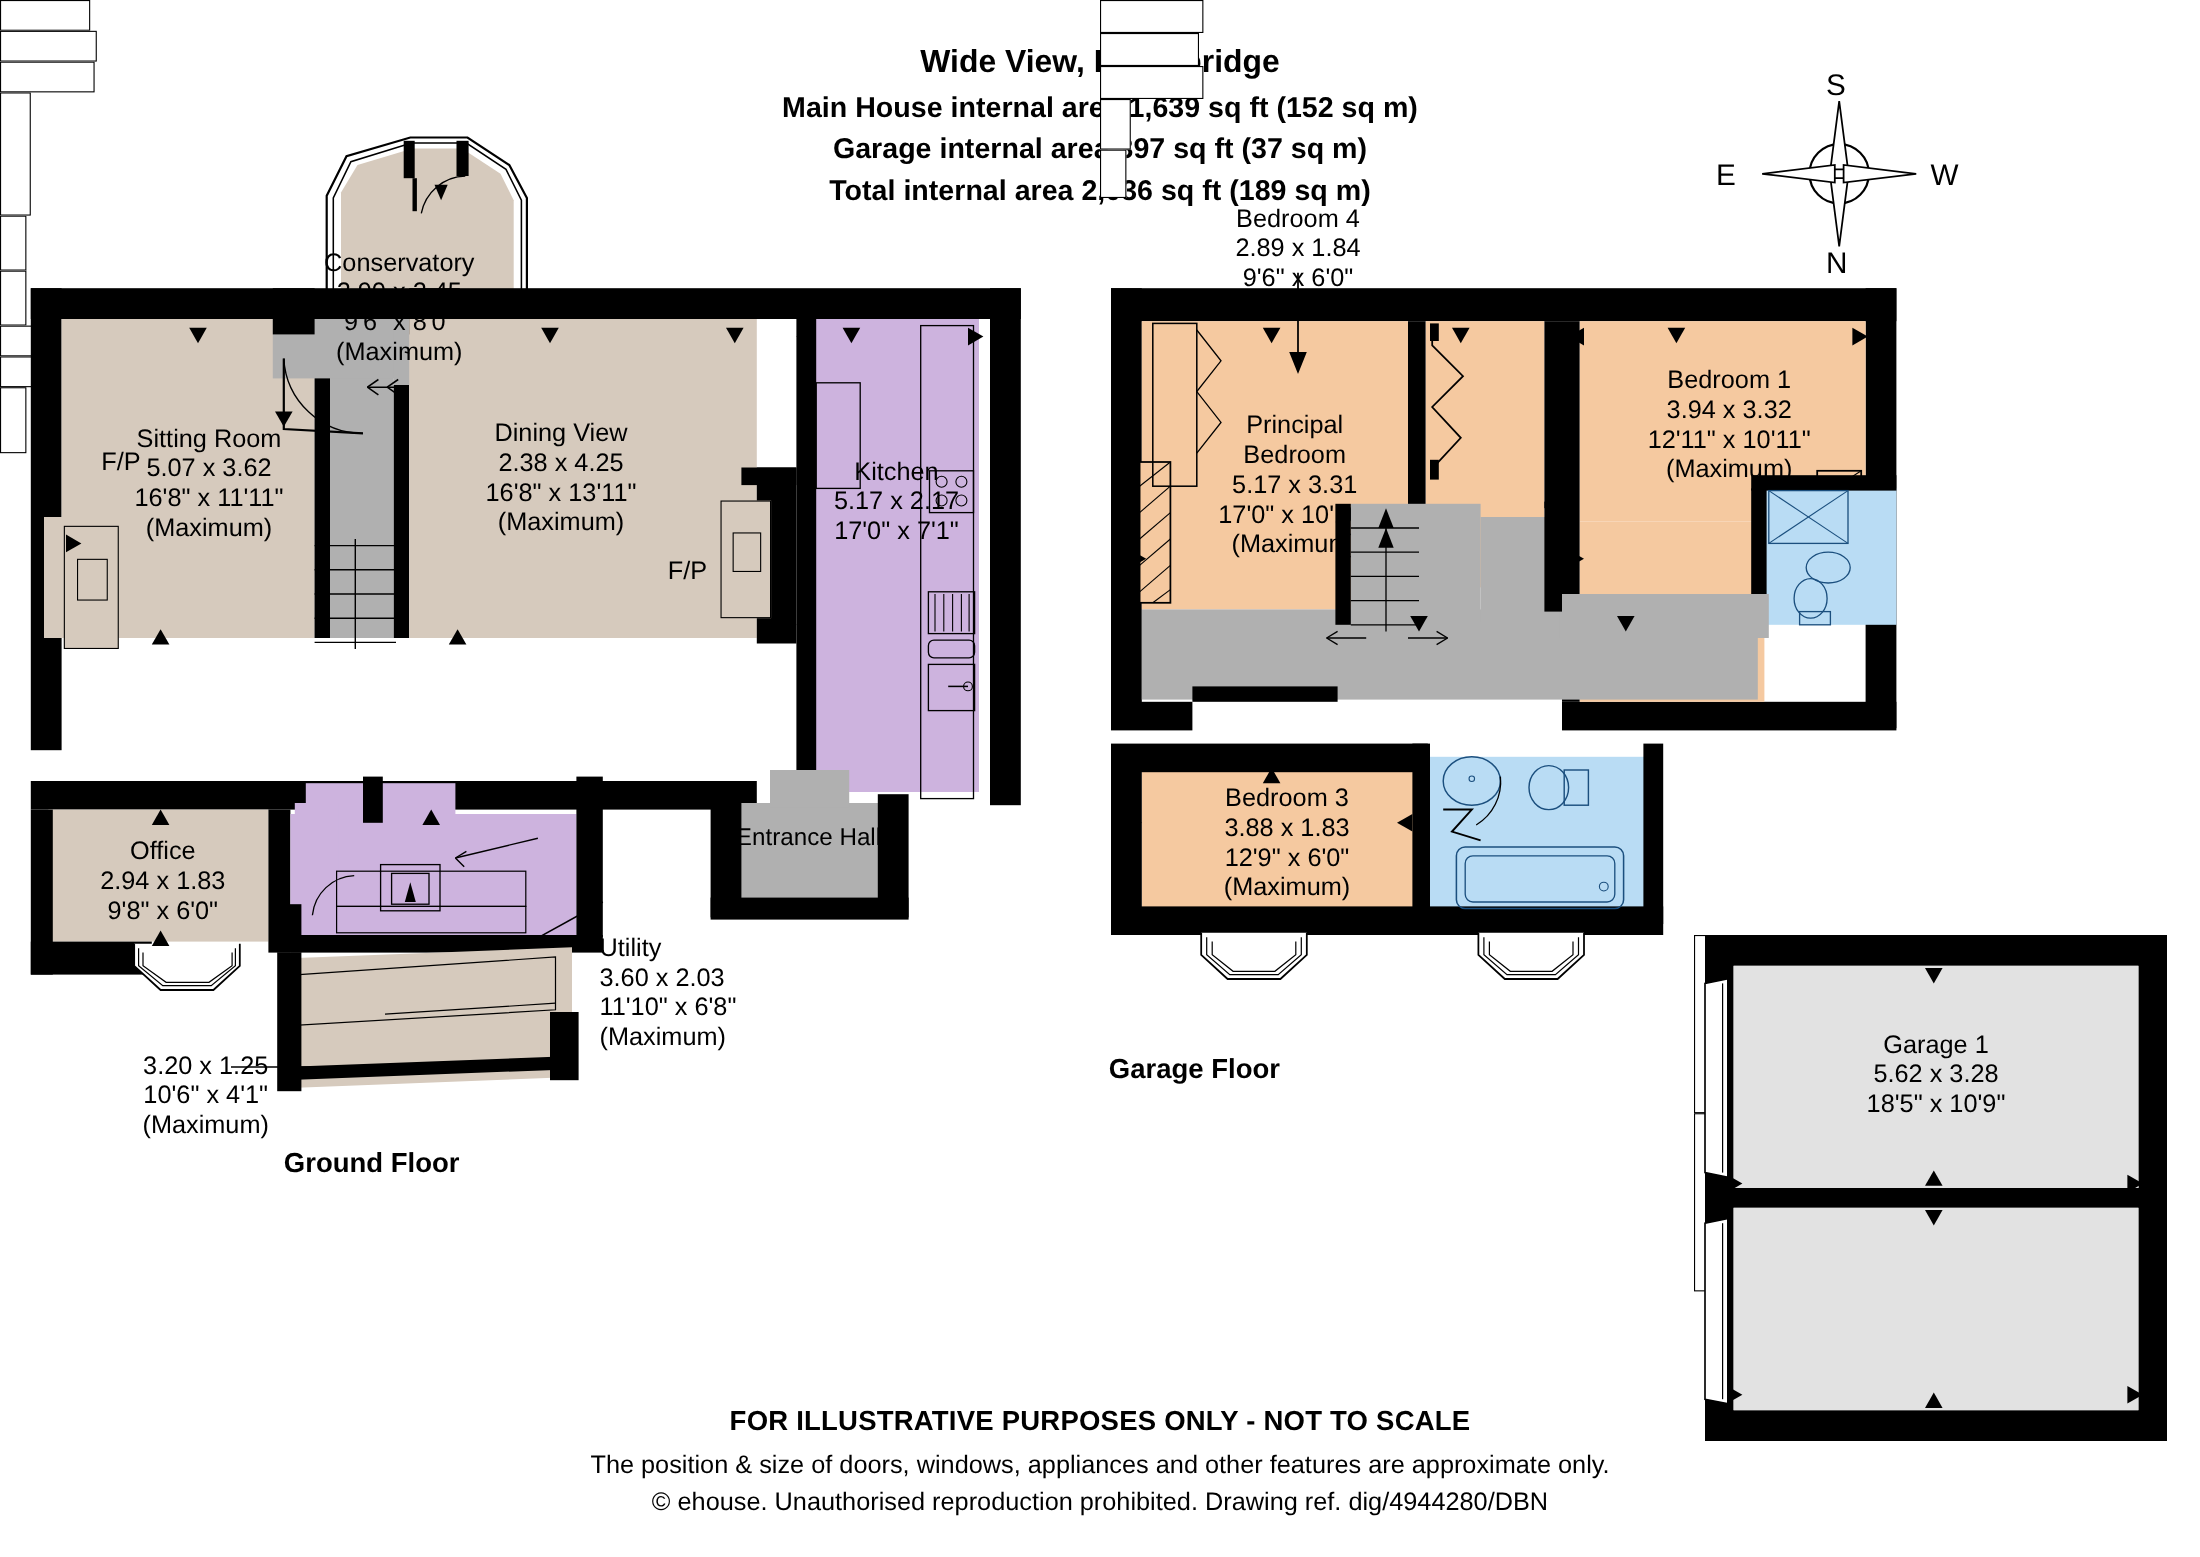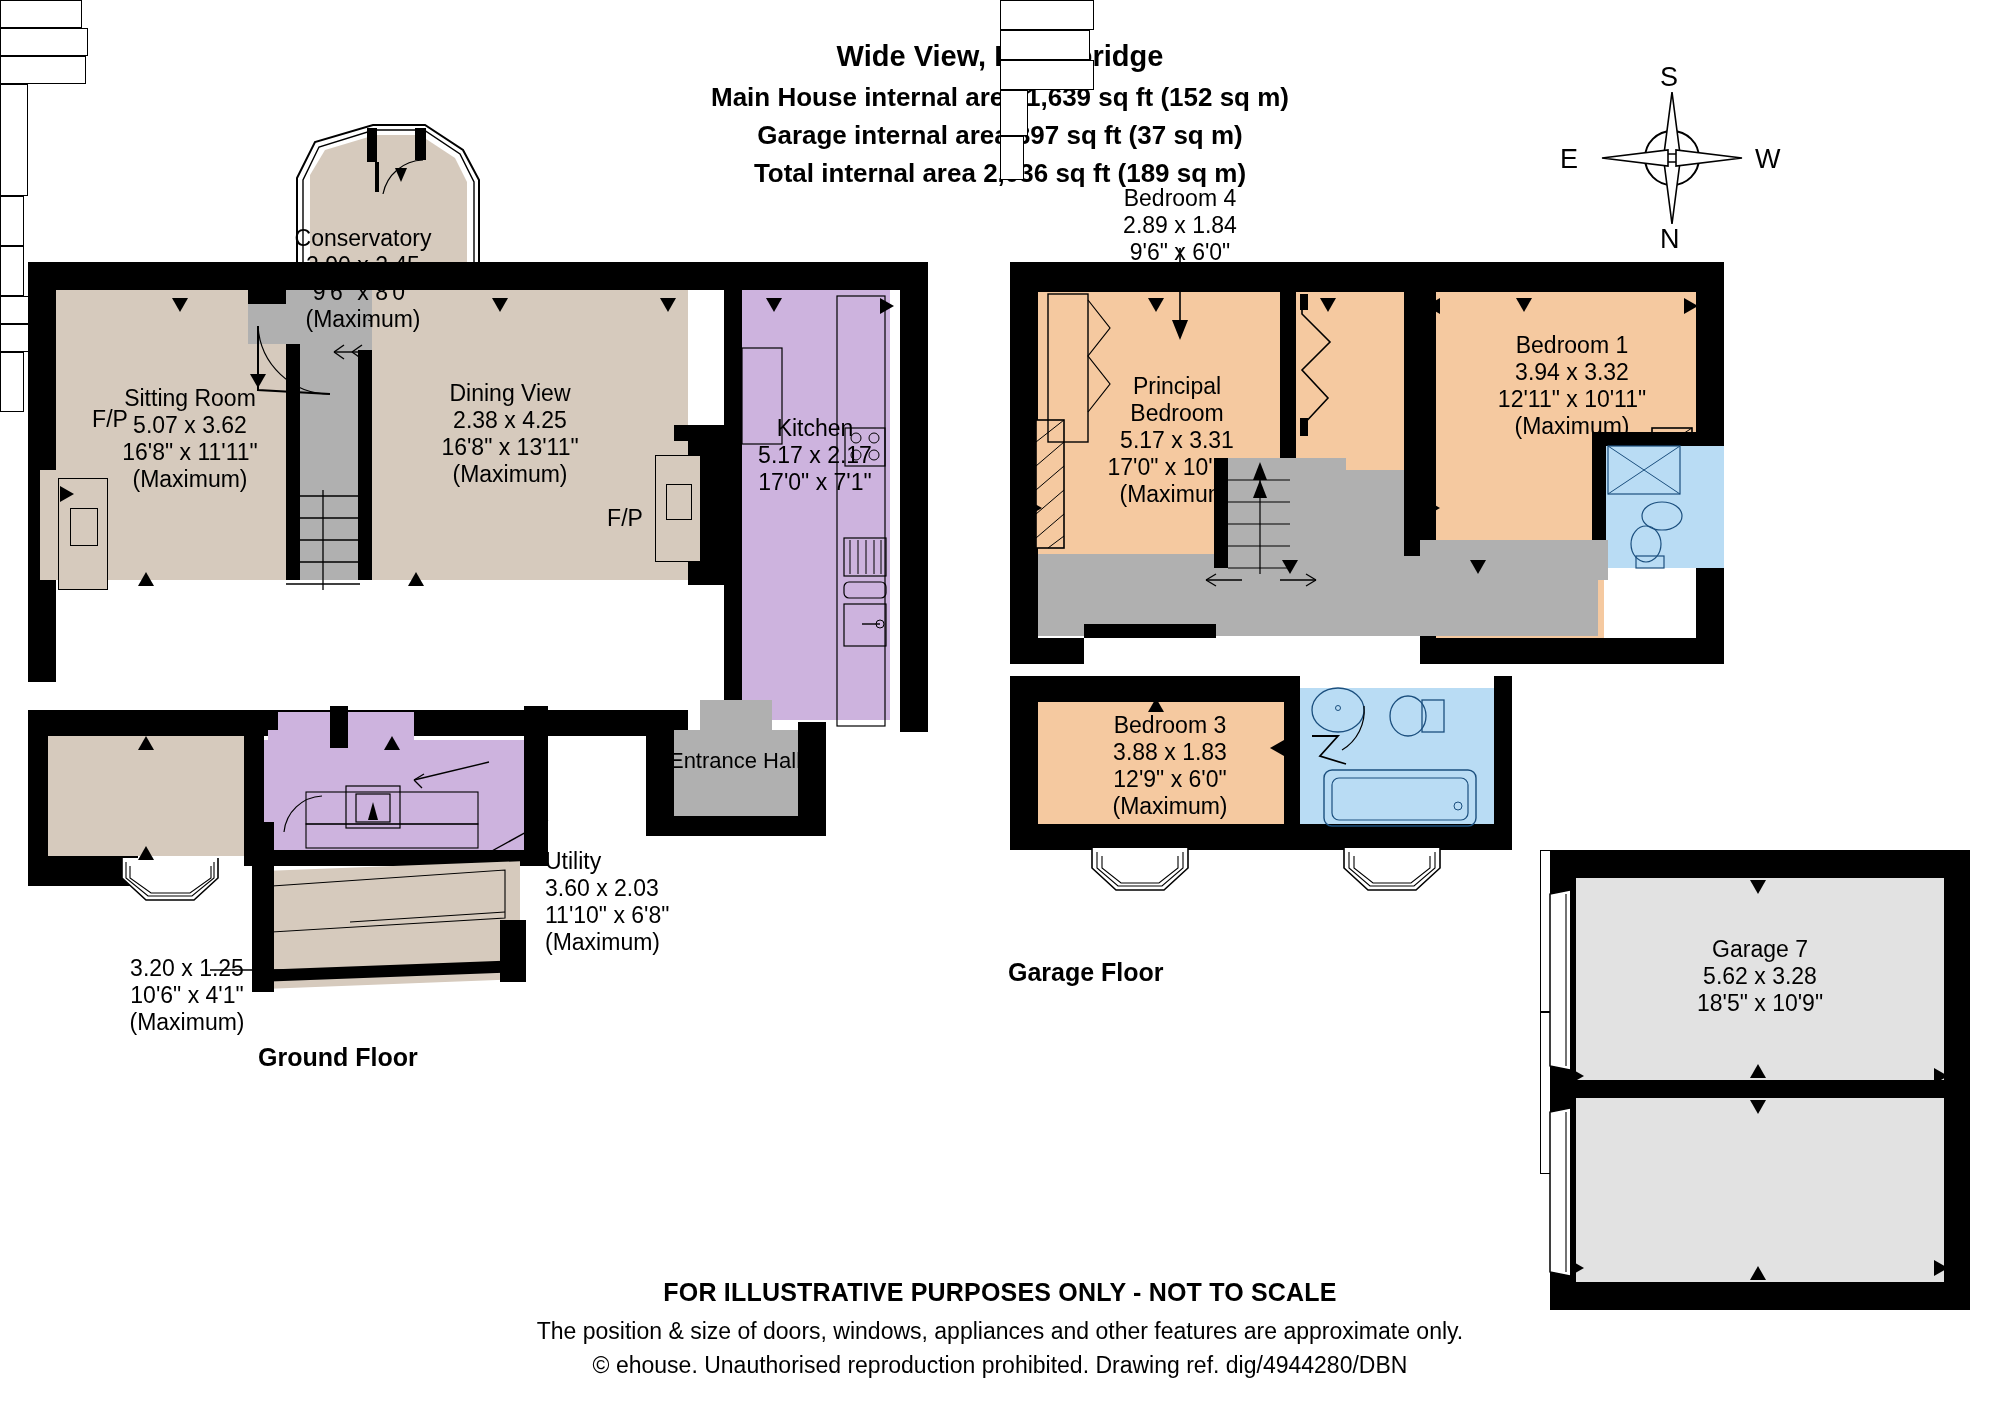--- a/index.html
+++ b/index.html
@@ -181,20 +181,25 @@
   <div class="white ol" style="left:670px;top:816px;width:42px;height:26px;"></div>
   <div class="white ol" style="left:760px;top:816px;width:42px;height:26px;"></div>
   <div class="lbl" style="left:660px;top:748px;width:150px;font-size:22px;">
     <span class="nm">Entrance Hall</span>
   </div>
 
   <div class="rm beige" style="left:44px;top:736px;width:200px;height:120px;"></div>
   <div class="wall" style="left:28px;top:736px;width:20px;height:150px;"></div>
   <div class="wall" style="left:28px;top:856px;width:110px;height:30px;"></div>
   <div class="wall" style="left:244px;top:736px;width:20px;height:130px;"></div>
+  <div class="lbl" style="left:48px;top:760px;width:200px;">
+    <span class="nm">Office</span>
+    <span>2.94 x 1.83</span><br>
+    <span>9'8" x 6'0"</span>
+  </div>
   <svg width="130" height="60" style="position:absolute;left:118px;top:856px;">
     <path d="M4 2 L4 22 L28 44 L76 44 L100 22 L100 2" fill="#fff" stroke="#000" stroke-width="1.6"></path>
     <path d="M8 6 L8 22 L30 40 L74 40 L96 22 L96 6" fill="none" stroke="#000" stroke-width="1.1"></path>
     <path d="M12 10 L12 22 L33 37 L72 37 L93 22 L93 10" fill="none" stroke="#000" stroke-width="1.1"></path>
   </svg>
 
   <div class="rm lilac" style="left:264px;top:740px;width:260px;height:110px;"></div>
   <div class="rm lilac" style="left:278px;top:712px;width:52px;height:34px;"></div>
   <div class="rm lilac" style="left:346px;top:712px;width:68px;height:34px;"></div>
   <div class="rm lilac" style="left:268px;top:730px;width:40px;height:118px;"></div>
@@ -464,21 +469,21 @@
   </svg>
   <svg width="40" height="190" style="position:absolute;left:0px;top:250px;">
     <path d="M30 8 L10 12 L10 172 L30 176" fill="#fff" stroke="#000" stroke-width="1.5"></path>
     <path d="M26 12 L26 172" fill="none" stroke="#000" stroke-width="1.1"></path>
   </svg>
 
   <div class="white ol" style="left:406px;top:42px;width:24px;height:160px;"></div>
   <div class="white ol" style="left:406px;top:258px;width:24px;height:160px;"></div>
 
   <div class="lbl" style="left:110px;top:86px;width:220px;">
-    <span class="nm">Garage 7</span>
+    <span class="nm">Garage 1</span>
     <span>5.62 x 3.28</span><br>
     <span>18'5" x 10'9"</span>
   </div>
 
   <svg width="440" height="470" style="position:absolute;left:0;top:0;">
     <g fill="#000">
       <polygon points="210,30 226,30 218,44"></polygon>
       <polygon points="210,228 226,228 218,214"></polygon>
       <polygon points="210,250 226,250 218,264"></polygon>
       <polygon points="210,430 226,430 218,416"></polygon>

